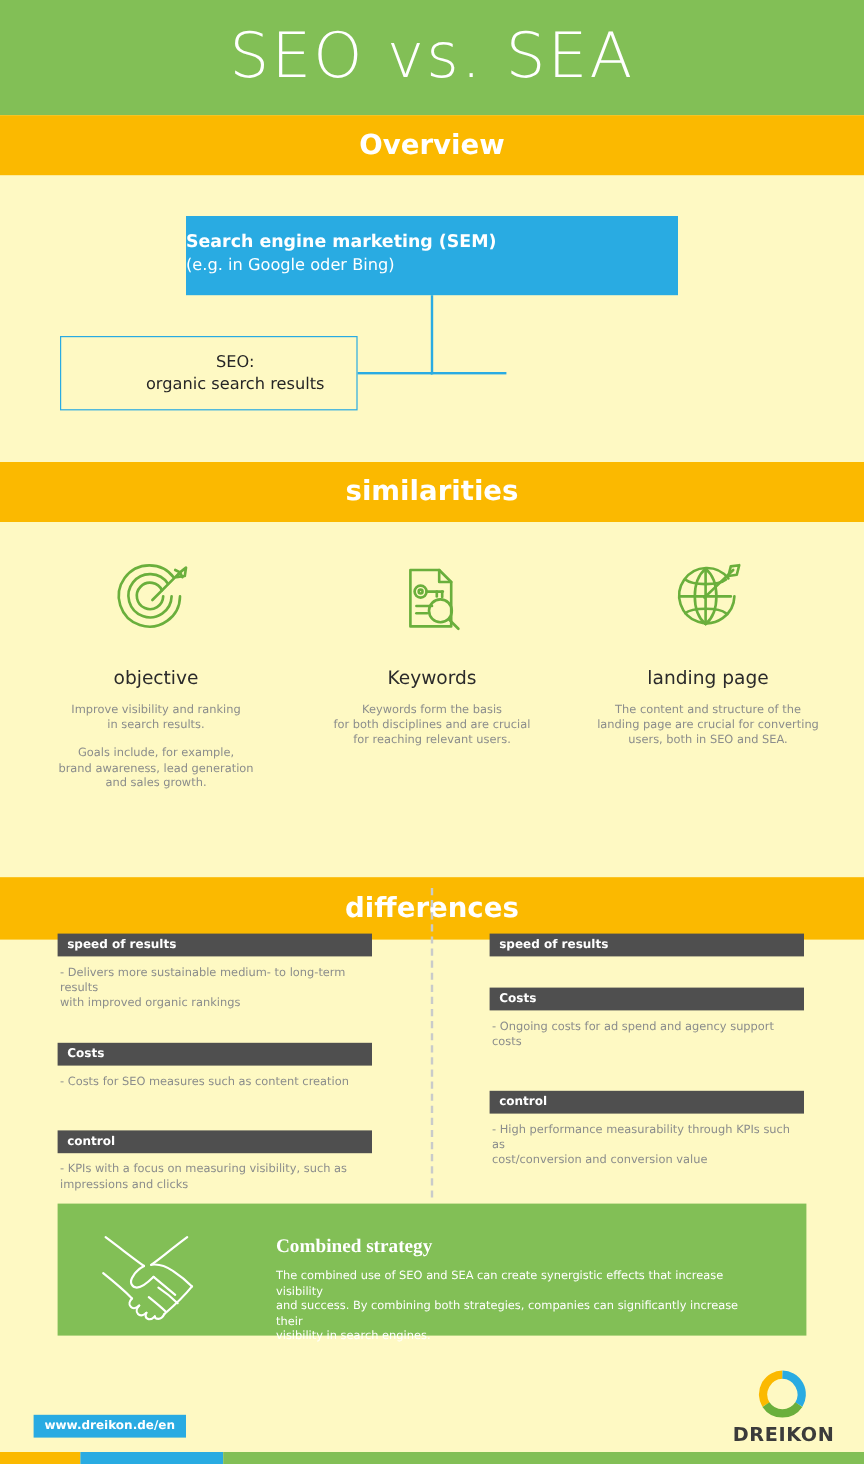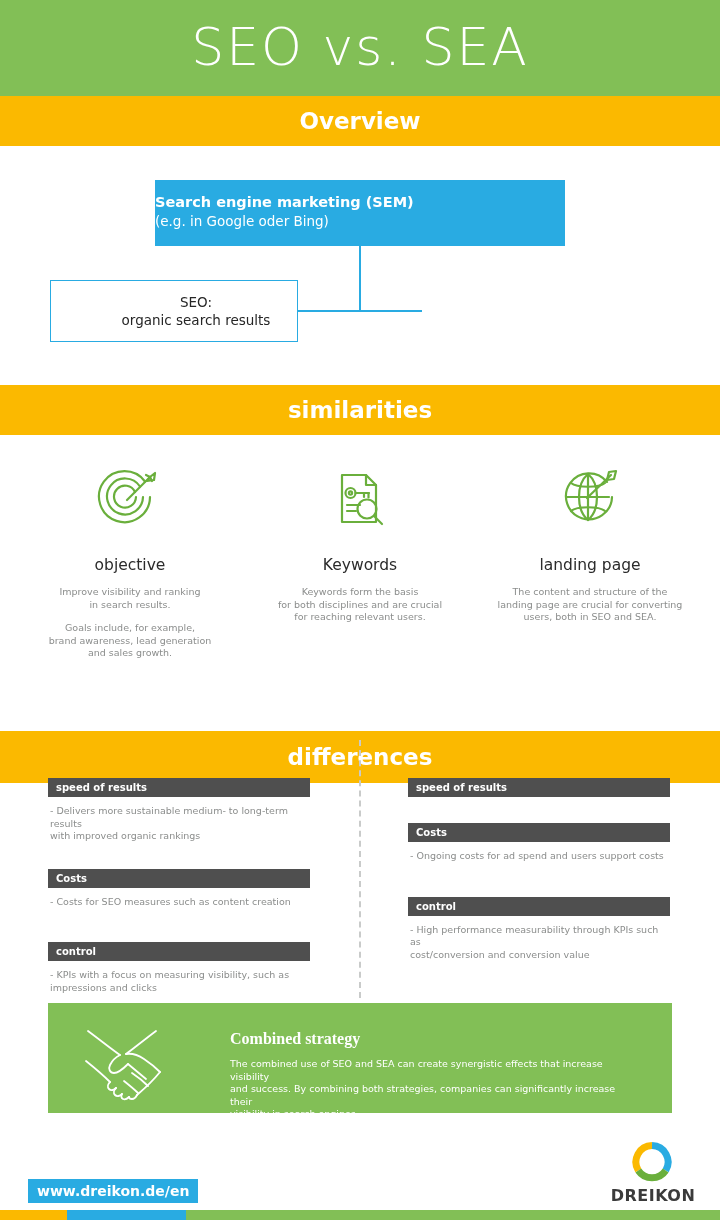--- a/index.html
+++ b/index.html
@@ -3,21 +3,21 @@
 <meta charset="utf-8">
 <style>
   html,body{margin:0;padding:0;}
   body{
     width:720px;height:1220px;
     background:#e7e9e8;
     font-family:"Liberation Sans", sans-serif;
     overflow:hidden;
     position:relative;
   }
-  .page{position:relative;width:720px;height:1220px;overflow:hidden;background:#ffffff;}
+  .page{position:relative;width:720px;height:1220px;overflow:hidden;background:#fef9c3;}
 
   
   .title-band{
     position:absolute;left:0;top:0;width:720px;height:96px;
     background:#82bf56;
   }
   .title-text{
     position:absolute;left:0;top:18px;width:720px;
     text-align:center;
     color:#ffffff;
@@ -145,21 +145,21 @@
     position:absolute;left:182px;top:55px;width:410px;
     color:#ffffff;font-size:9.5px;line-height:12.5px;
     font-family:"DejaVu Sans",sans-serif;
     white-space:pre-line;
   }
 
   
   .url-badge{
     position:absolute;left:28px;top:1179px;
     background:#29abe2;color:#ffffff;
-    font-size:14px;font-weight:bold;
+    font-size:10px;font-weight:bold;
     padding:4px 9px;
     font-family:"DejaVu Sans",sans-serif;
   }
   .logo-wrap{position:absolute;left:608px;top:1140px;width:90px;height:66px;}
   .logo-ring{position:absolute;left:22px;top:0;width:44px;height:44px;}
   .logo-word{
     position:absolute;left:0;top:46px;width:90px;text-align:center;
     color:#3b3b3b;font-size:16px;font-weight:bold;letter-spacing:0.5px;
     font-family:"DejaVu Sans",sans-serif;
   }
@@ -292,21 +292,21 @@
     </div>
   </div>
 
   <div class="diff-col" id="diff-col-right">
     <div class="diff-item">
       <div class="diff-head">speed of results</div>
     </div>
     <div class="gap-a"></div>
     <div class="diff-item">
       <div class="diff-head">Costs</div>
-      <div class="diff-text">- Ongoing costs for ad spend and users support costs</div>
+      <div class="diff-text">- Ongoing costs for ad spend and agency support costs</div>
     </div>
     <div class="gap-b"></div>
     <div class="diff-item">
       <div class="diff-head">control</div>
       <div class="diff-text">- High performance measurability through KPIs such as
   cost/conversion and conversion value</div>
     </div>
   </div>
 
   <div class="combined">

